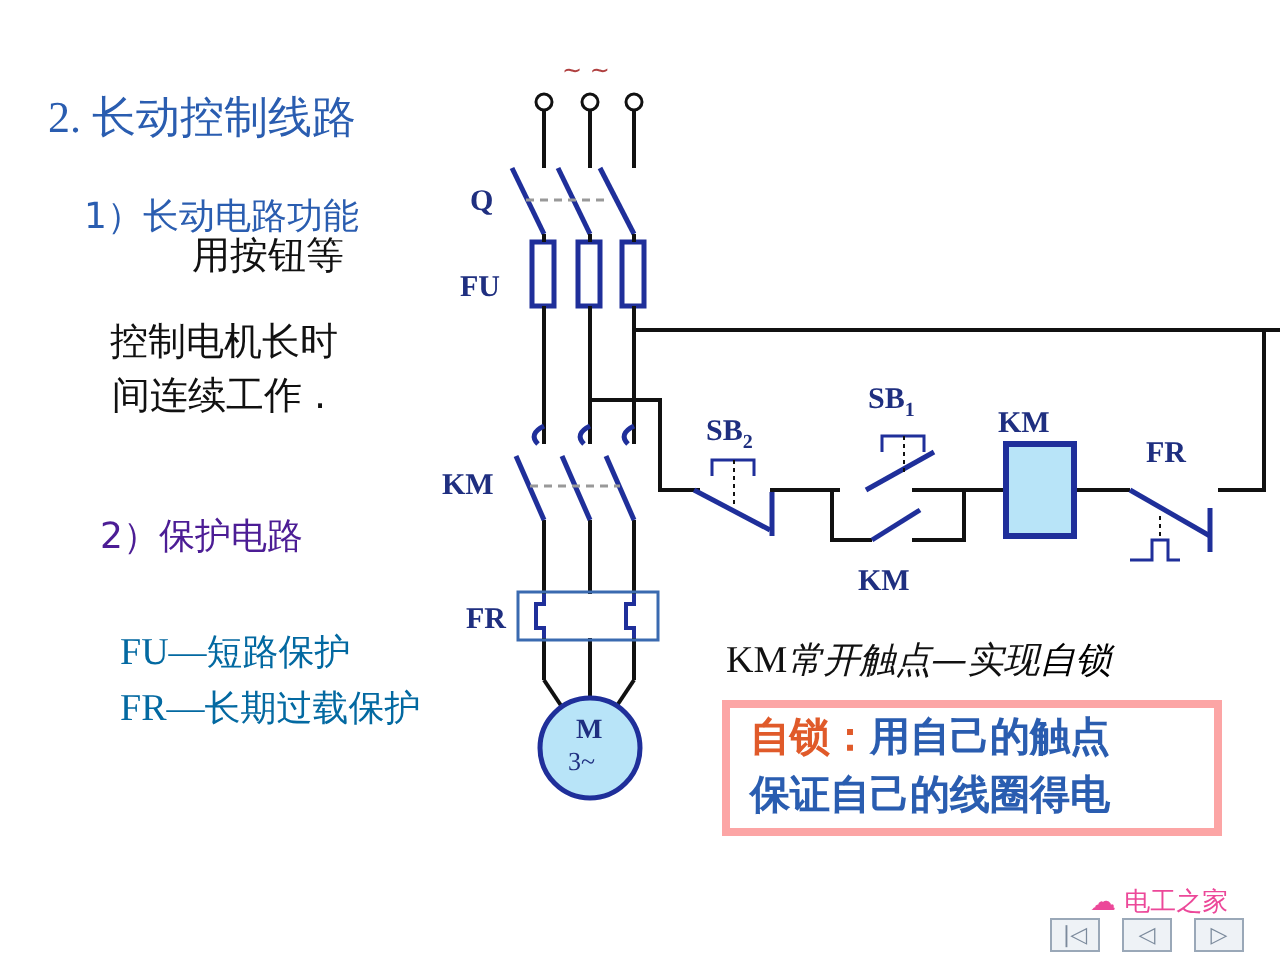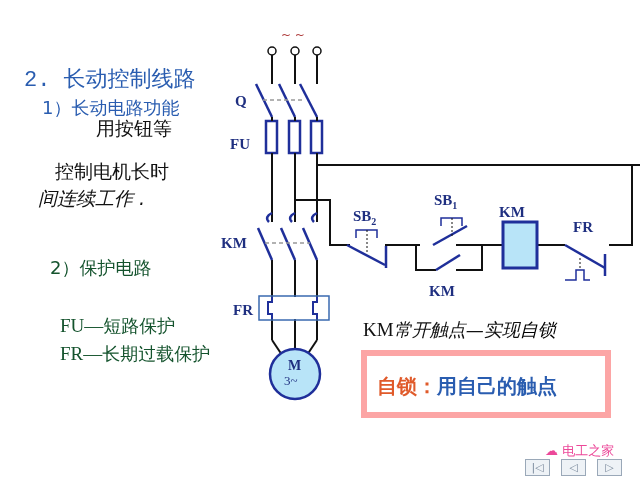--- a/index.html
+++ b/index.html
@@ -1,41 +1,41 @@
 <!DOCTYPE html>
 <html><head>
 <meta charset="utf-8">
 <style>
   html, body { margin:0; padding:0; }
   body { width:640px; height:480px; background:#ffffff; position:relative; overflow:hidden; font-family:"DejaVu Sans", sans-serif; }
   .abs { position:absolute; }
-  .title { left:24px; top:44px; font-size:22px; color:#2a5db0; font-family:Liberation Mono, monospace;margin-top:20px; }
+  .title { left:24px; top:44px; font-size:22px; color:#2a5db0; font-family:Liberation Serif, serif; }
   .sub1 { left:42px; top:96px; font-size:18px; color:#2a5db0; }
   .body-txt { font-size:19px; color:#111; line-height:27px; }
-  .sub2 { left:50px; top:256px; font-size:18px; color:#14532d; }
-  .prot { font-size:19px; color:#14532d; font-family:"Liberation Serif", serif; }
+  .sub2 { left:50px; top:256px; font-size:18px; color:#4c1d95; }
+  .prot { font-size:19px; color:#0369a1; font-family:"Liberation Serif", serif; }
   .prot .cn { font-family:"DejaVu Sans", sans-serif; font-size:18px; }
   .lbl { font-family:"Liberation Serif", serif; font-weight:bold; color:#1f2f80; font-size:15px; }
   .km-text { left:363px; top:318px; font-size:19px; color:#111; font-family:"Liberation Serif", serif; }
   .km-text .cn { font-family:"DejaVu Sans", sans-serif; font-size:18px;font-style:italic; }
   .red { color:#000000; }
-  .box { left:361px; top:350px; width:250px; height:68px; border:6px solid #fca5a5; box-sizing:border-box; padding:16px 10px; }
+  .box { left:361px; top:350px; width:250px; height:68px; border:4px solid #fca5a5; box-sizing:border-box; padding:0 10px; }
   .box div { font-size:20px; font-weight:bold; color:#2a5db0; line-height:29px; white-space:nowrap; }
   .box .orange { color:#e05a2a; }
   .wm { left:545px; top:442px; font-size:13px; color:#ec4899; }
   .navbtn { width:25px; height:17px; border:1px solid #9aa8b8; background:#eef2f6; box-sizing:border-box; top:459px; display:flex; align-items:center; justify-content:center; font-size:11px; color:#7b8a9c; cursor:pointer; }
 </style>
 </head>
 <body>
 
 <div class="abs title">2. 长动控制线路</div>
 <div class="abs sub1">1）长动电路功能</div>
 <div class="abs body-txt" style="left:96px;top:115px;">用按钮等</div>
 <div class="abs body-txt" style="left:55px;top:158px;">控制电机长时</div>
-<div class="abs body-txt" style="left:38px;top:185px;font-style:italic;">间连续工作 .</div>
+<div class="abs body-txt" style="left:56px;top:185px;">间连续工作 .</div>
 <div class="abs sub2">2）保护电路</div>
 
 <div class="abs prot" style="left:60px;top:314px;">
   <span>FU—</span><span class="cn">短路保护</span>
 </div>
 <div class="abs prot" style="left:60px;top:342px;">
   <span>FR—</span><span class="cn">长期过载保护</span>
 </div>
 
 <svg class="abs" style="left:0;top:0;" width="640" height="480">
@@ -144,18 +144,19 @@
 <div class="abs lbl" style="left:434px;top:192px;"><span>SB</span><sub style="font-size:10px;">1</sub></div>
 <div class="abs lbl" style="left:499px;top:204px;">KM</div>
 <div class="abs lbl" style="left:573px;top:219px;">FR</div>
 <div class="abs lbl" style="left:429px;top:283px;">KM</div>
 
 <div class="abs km-text">
   <span>KM</span><span class="cn">常开触点—实现</span><span class="cn red">自锁</span>
 </div>
 <div class="abs box">
   <div><span class="orange">自锁：</span><span>用自己的触点</span></div>
+  <div>保证自己的线圈得电</div>
 </div>
 
 <div class="abs wm"><span>☁ </span><span>电工之家</span></div>
 <div class="abs navbtn" style="left:525px;">|◁</div>
 <div class="abs navbtn" style="left:561px;">◁</div>
 <div class="abs navbtn" style="left:597px;">▷</div>
 
 </body></html>

